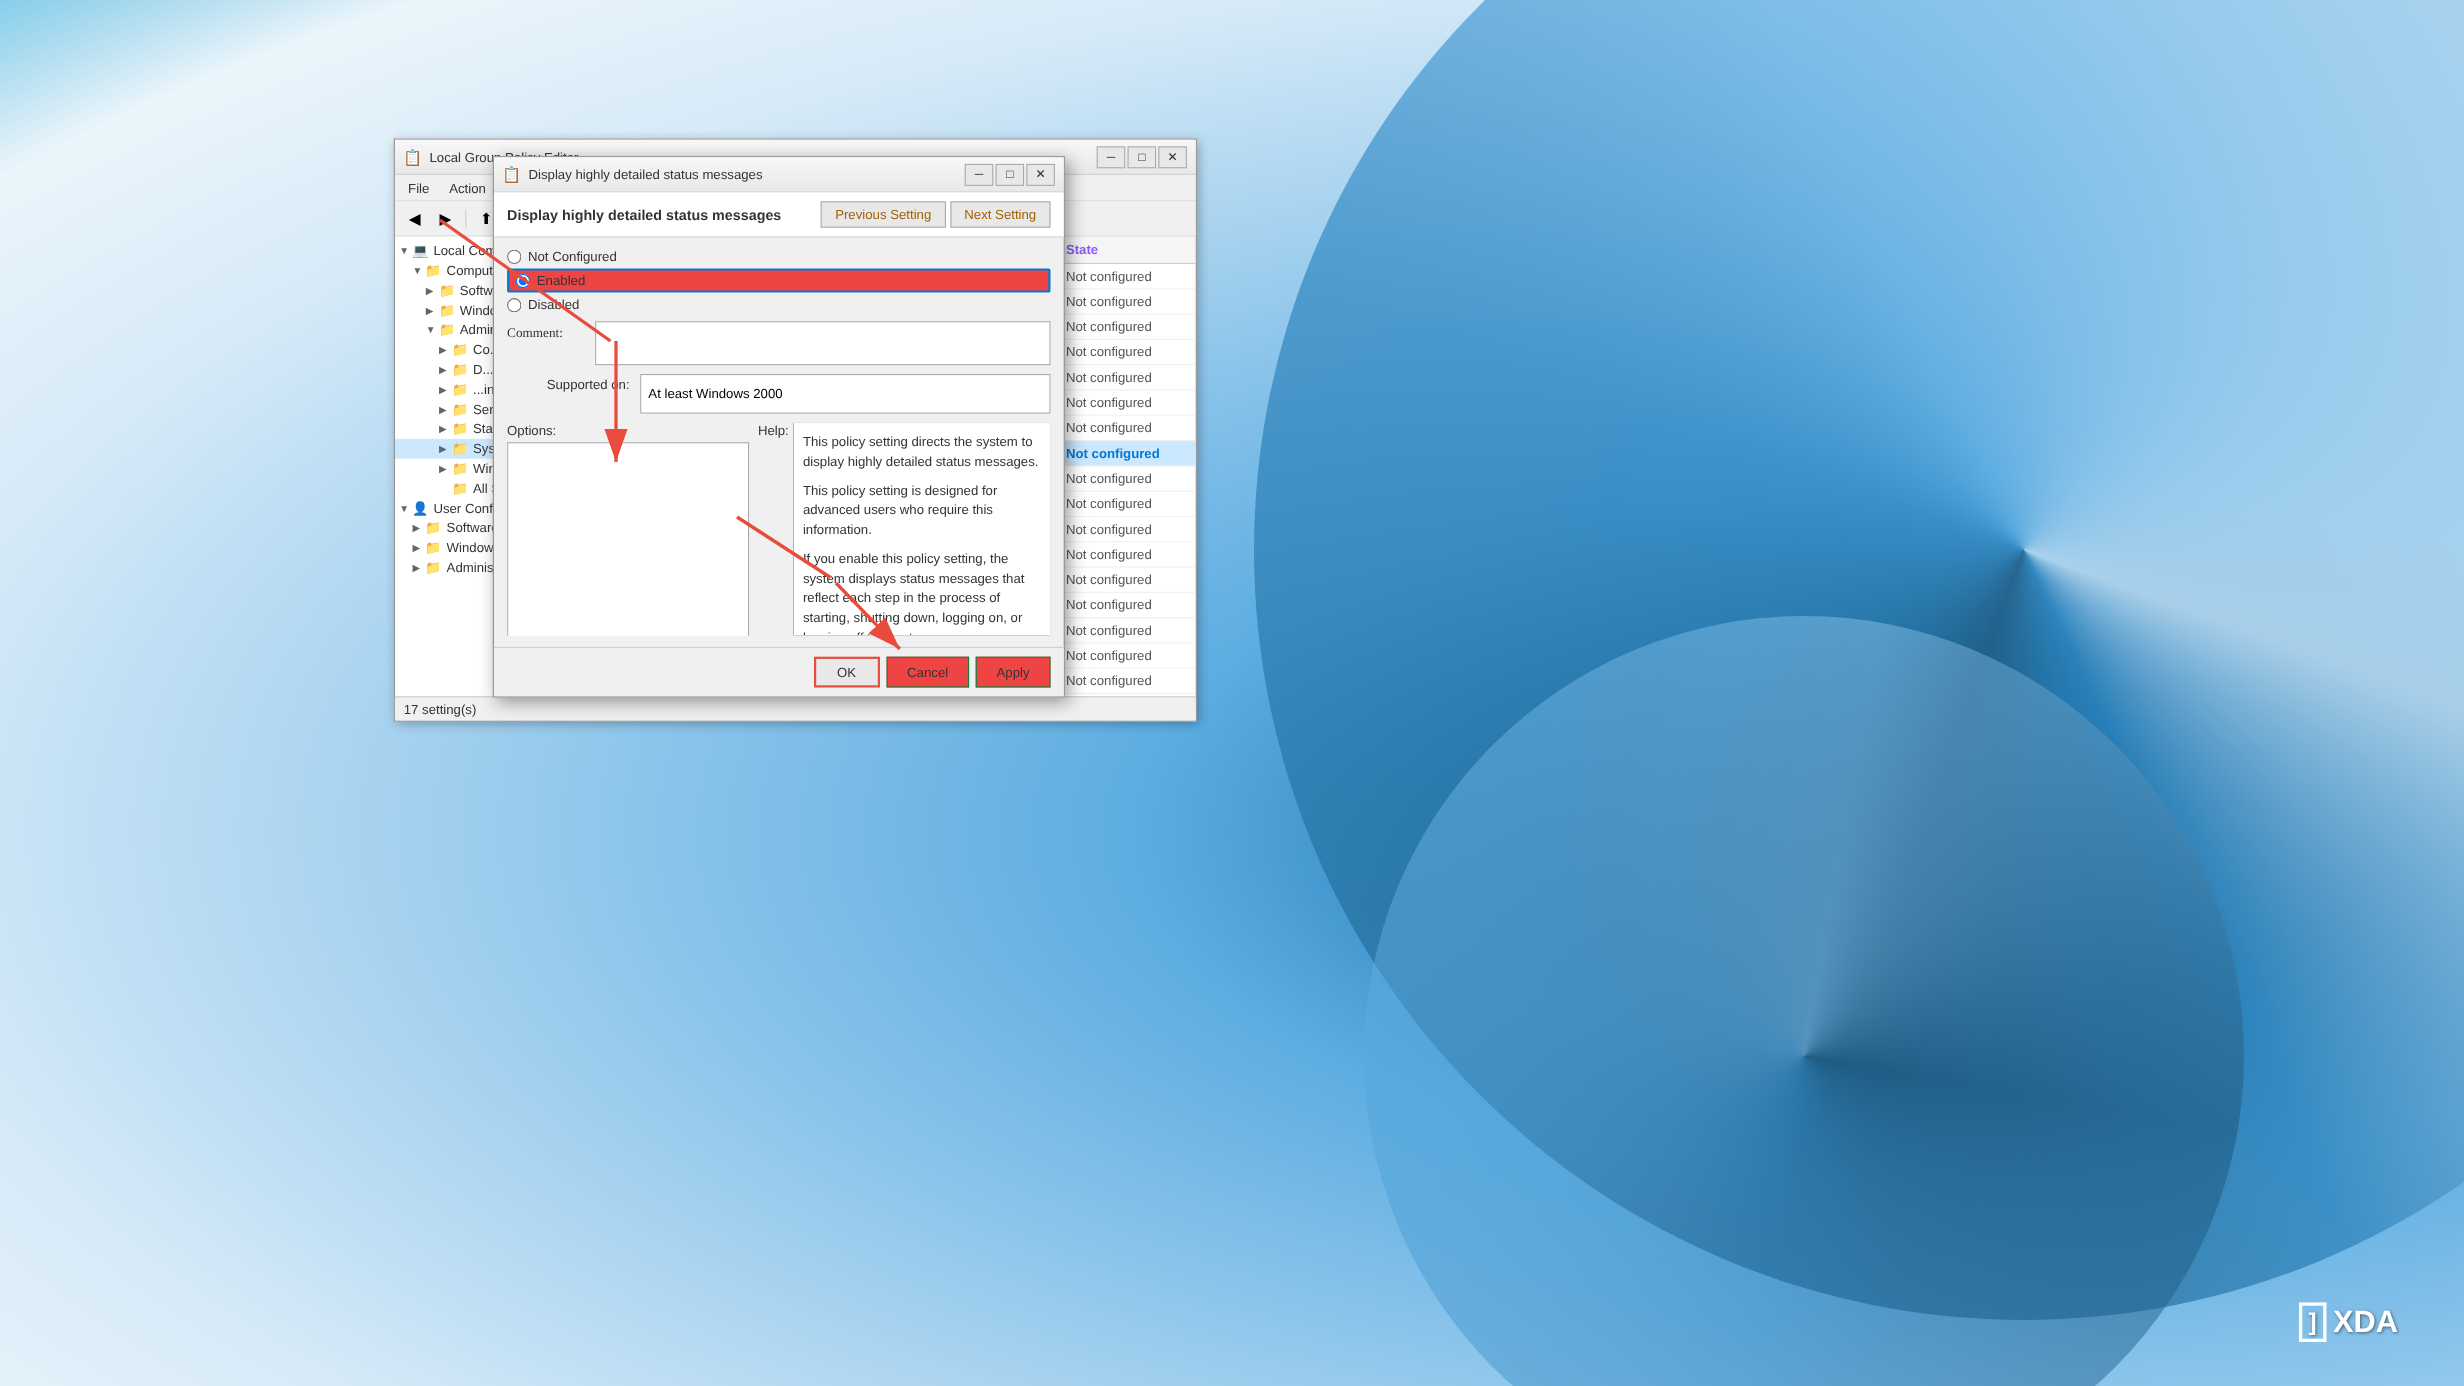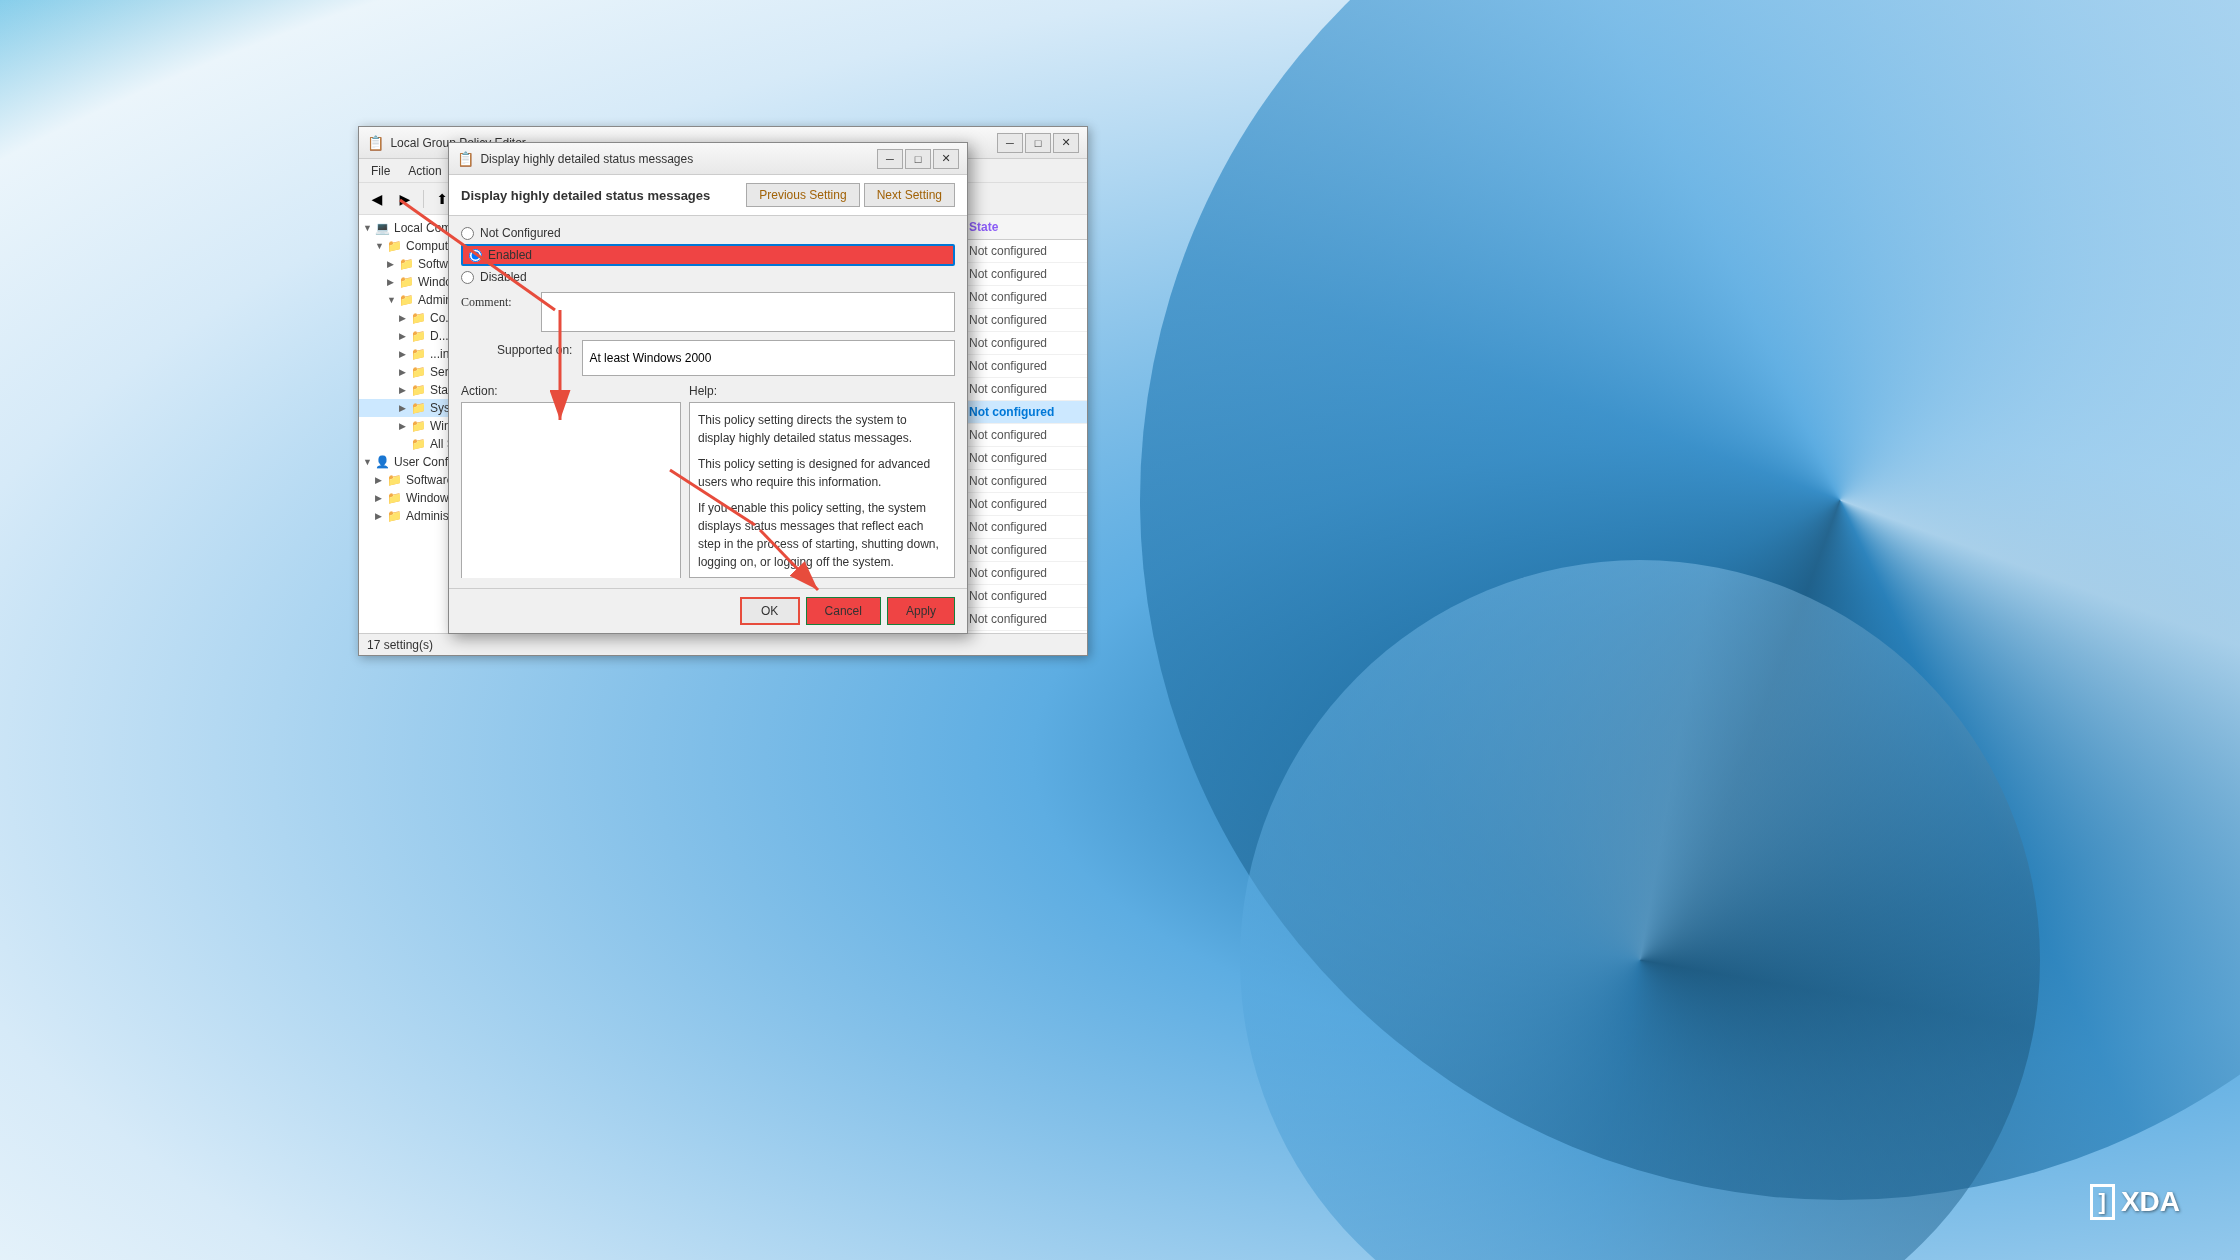--- a/index.html
+++ b/index.html
@@ -462,21 +462,21 @@
     .options-box {
       flex: 1;
       border: 1px solid #aaa;
       background: white;
       min-height: 200px;
     }
 
     .help-panel {
       flex: 1;
       display: flex;
-      flex-direction: column;
+      flex-direction: row;
       gap: 4px;
       overflow: hidden;
     }
 
     .help-label {
       font-size: 12px;
       color: #333;
     }
 
     .help-box {
@@ -786,21 +786,21 @@
     <div class="supported-section">
       <span class="supported-label">Supported on:</span>
       <div class="supported-box">
         <span>At least Windows 2000</span>
       </div>
     </div>
 
     <div class="options-help-row">
 
       <div class="options-panel">
-        <span class="options-label">Action:</span>
+        <span class="options-label">Options:</span>
         <div class="options-box"></div>
       </div>
 
       <div class="help-panel">
         <span class="help-label">Help:</span>
         <div class="help-box">
           <p style="margin-bottom:8px;">This policy setting directs the system to display highly detailed status messages.</p>
           <p style="margin-bottom:8px;">This policy setting is designed for advanced users who require this information.</p>
           <p style="margin-bottom:0;">If you enable this policy setting, the system displays status messages that reflect each step in the process of starting, shutting down, logging on, or logging off the system.</p>
 

